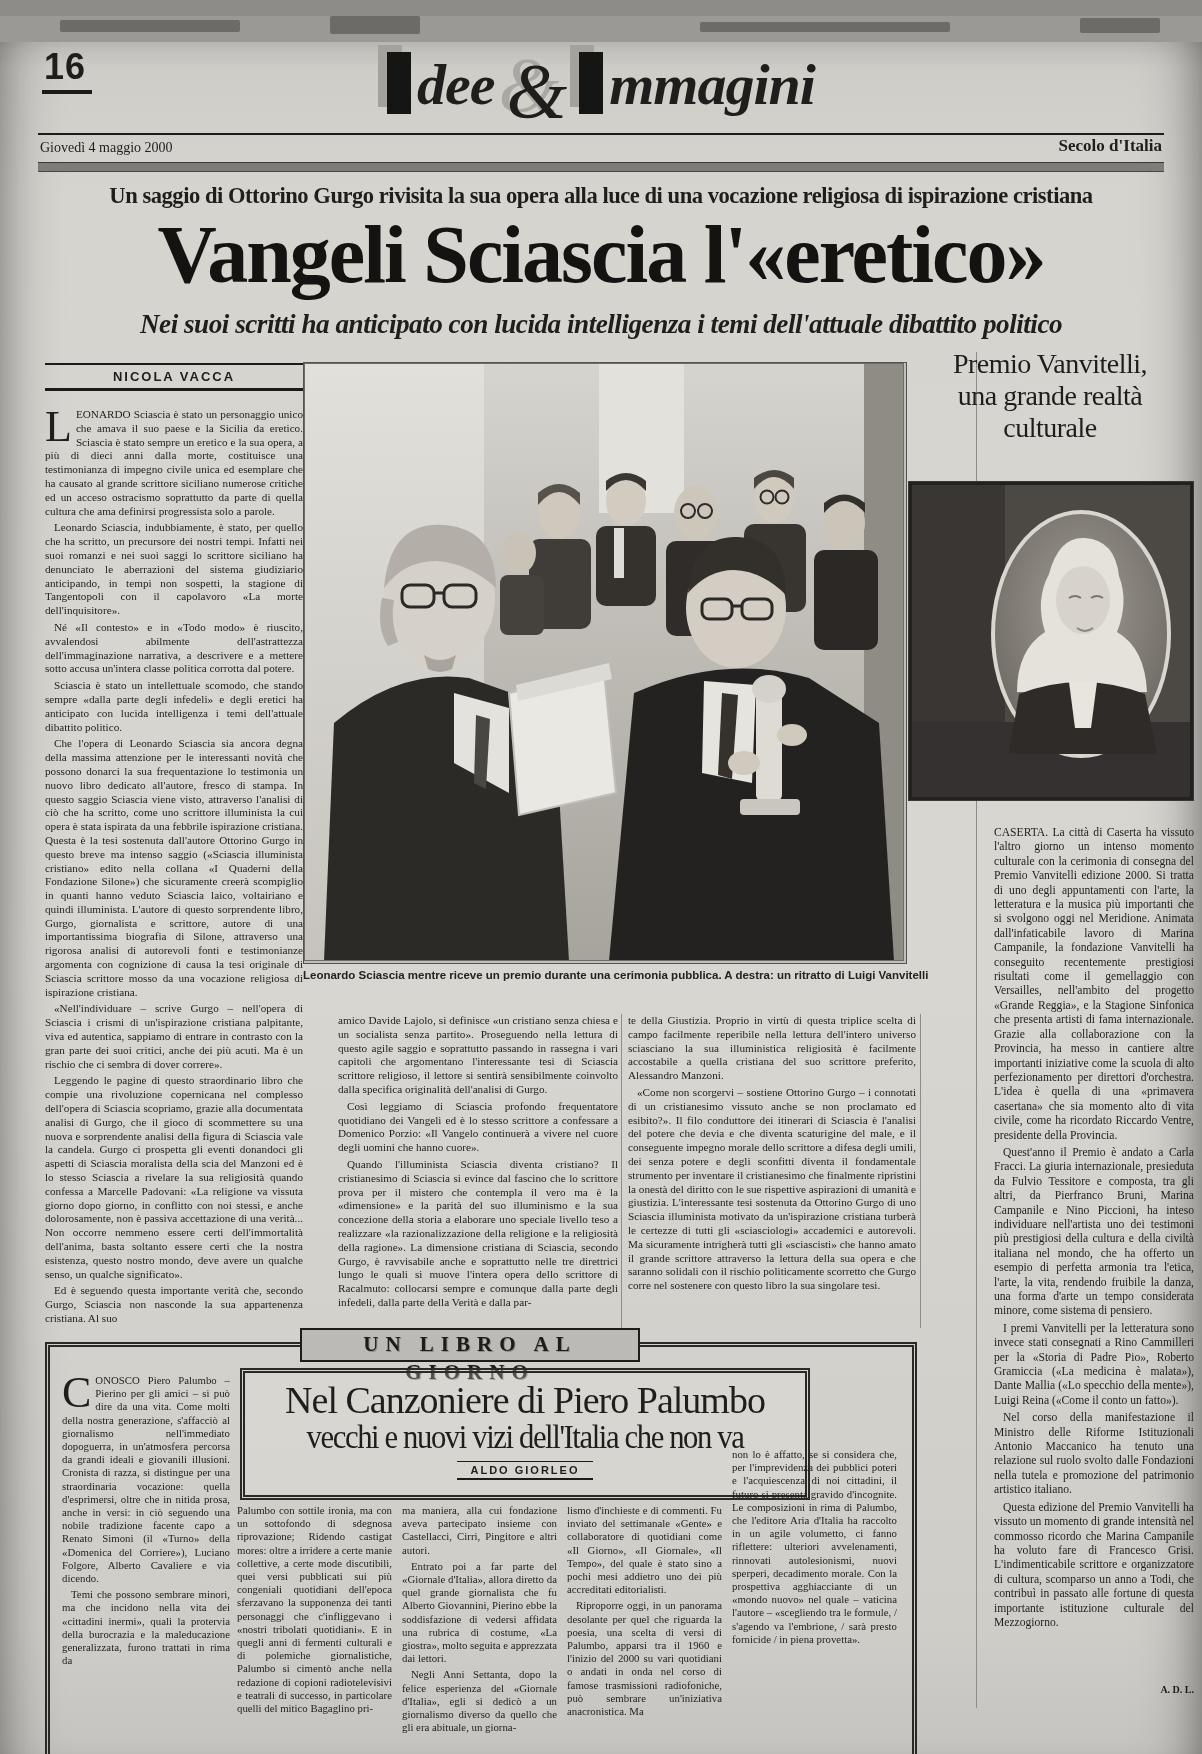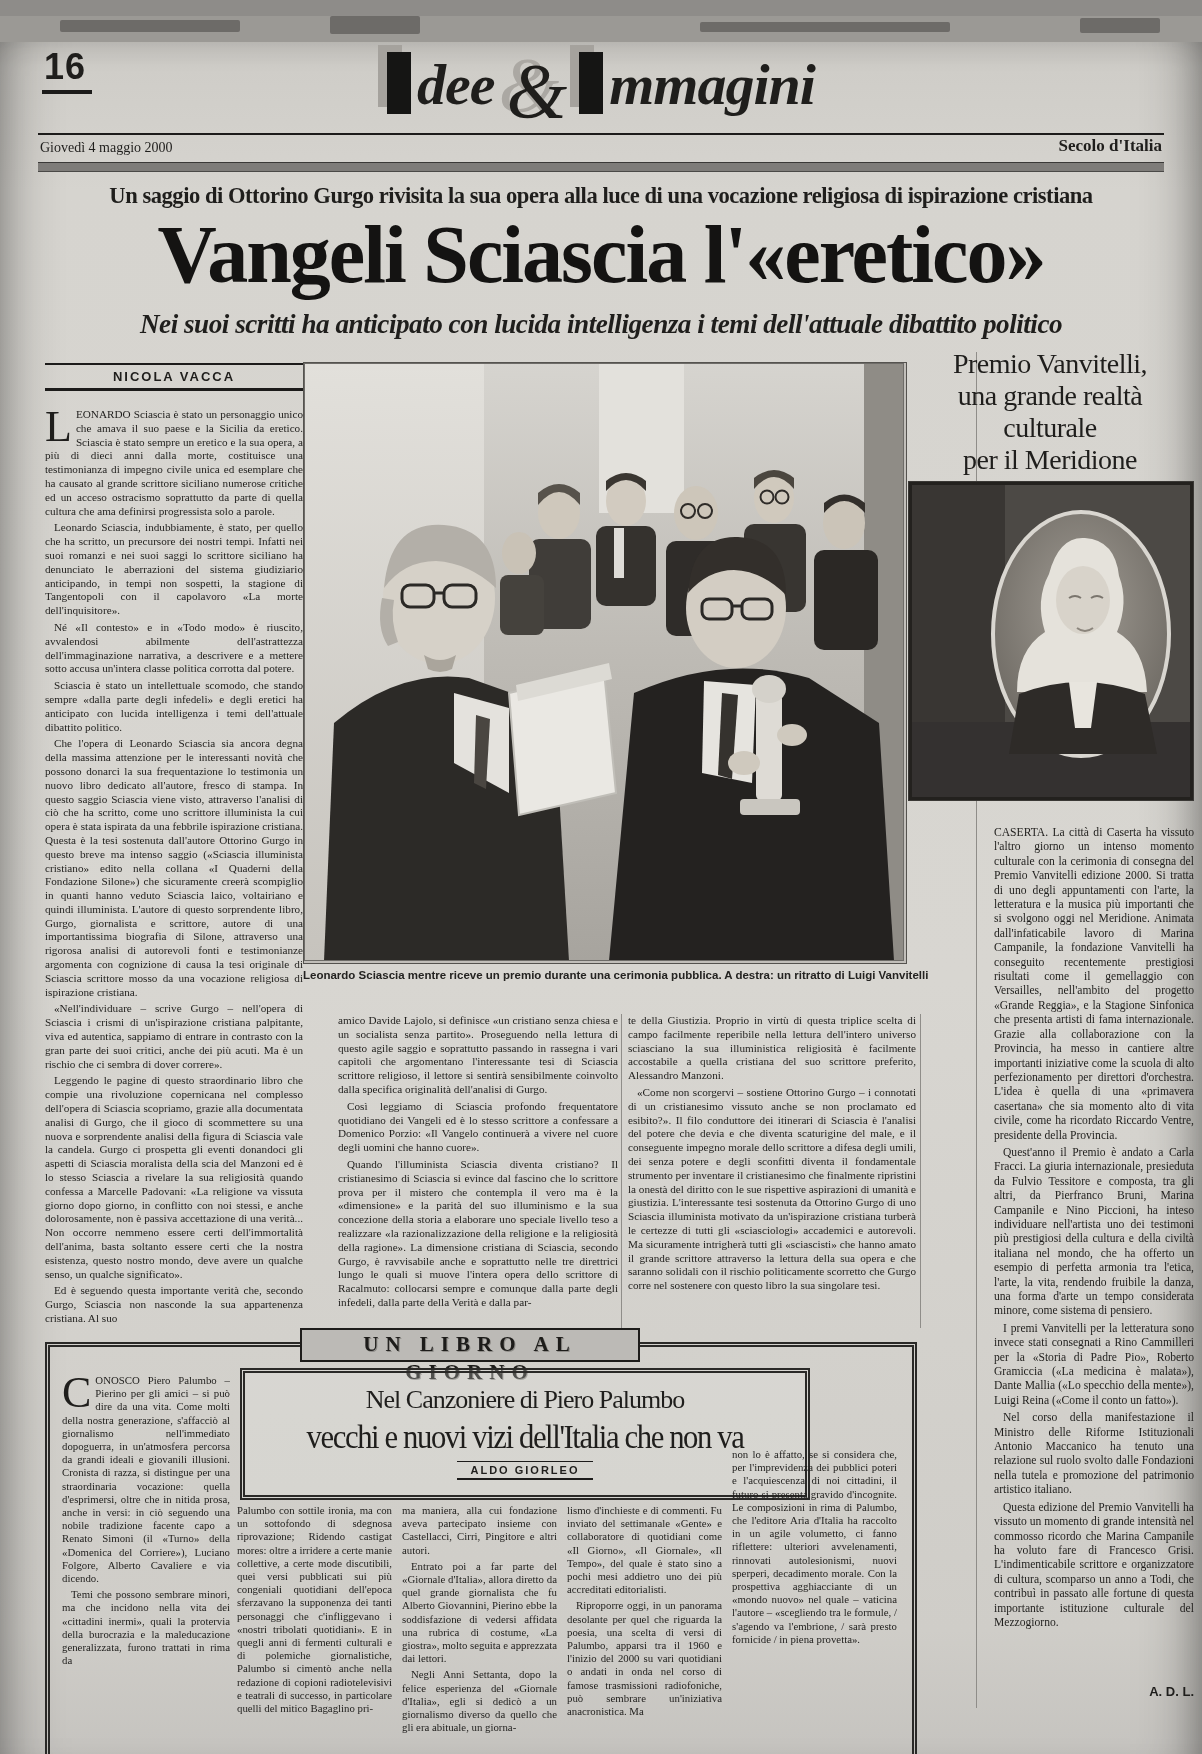--- a/index.html
+++ b/index.html
@@ -36,26 +36,26 @@
   #photo{left:303px;top:346px;width:602px;height:600px;border:1px solid #55534f;background:#c2bfba;}
   #caption{left:303px;top:953px;width:640px;font-family:"Liberation Sans",sans-serif;font-weight:700;font-size:11.5px;color:#242321;}
   #col2{left:338px;top:998px;width:280px;height:314px;}
   #col3{left:628px;top:998px;width:288px;height:314px;}
   .vrule{background:#8f8d89;width:1px;}
   
   #sb-title{left:908px;top:332px;width:284px;text-align:center;font-size:28px;line-height:32px;letter-spacing:-0.5px;}
   #portrait{left:908px;top:465px;width:284px;height:318px;border:1px solid #3a3835;}
   #sb-text{left:994px;top:810px;width:200px;height:860px;}
   #sb-text p{font-size:11.6px;line-height:14.4px;}
-  #sb-sig{left:994px;top:1668px;width:200px;text-align:right;font-family:Liberation Sans, sans-serif;font-weight:700;font-size:13px;}
+  #sb-sig{left:994px;top:1668px;width:200px;text-align:right;font-family:Liberation Serif, serif;font-weight:700;font-size:10px;}
   
   #bigbox{left:45px;top:1326px;width:862px;height:428px;border:5px double #2a2927;border-bottom:none;}
   #rubric{left:300px;top:1312px;width:336px;height:30px;background:#bcbab6;border:2px solid #1d1c1a;text-align:center;font-weight:700;font-size:21px;letter-spacing:7px;line-height:28px;color:#1d1c1a;text-shadow:1px 1px 0 #8f8d89;}
   #titlebox{left:240px;top:1352px;width:560px;height:122px;border:5px double #2a2927;background:rgba(232,230,226,0.25);text-align:center;}
-  #bt1{margin-top:8px;font-size:26px;line-height:38px;letter-spacing:-1px;white-space:nowrap;}
+  #bt1{margin-top:8px;font-size:38px;line-height:38px;letter-spacing:-1px;white-space:nowrap;}
   #bt2{font-size:33px;line-height:36px;letter-spacing:-1.5px;white-space:nowrap;transform:scaleX(0.93);}
   #byline2{display:inline-block;margin-top:6px;padding:2px 14px;border-top:1px solid #1c1b1a;border-bottom:2px solid #1c1b1a;font-family:"Liberation Sans",sans-serif;font-weight:700;font-size:11px;letter-spacing:2px;}
   #bcol1{left:62px;top:1358px;width:168px;height:390px;}
   #bcol2{left:237px;top:1488px;width:155px;height:262px;}
   #bcol3{left:402px;top:1488px;width:155px;height:262px;}
   #bcol4{left:567px;top:1488px;width:155px;height:262px;}
   #bcol5{left:732px;top:1432px;width:165px;height:318px;}
   .bcol p{font-size:10.8px;line-height:13.2px;}
   #booknote{font-family:"Liberation Sans",sans-serif;font-weight:700;font-size:10.5px;line-height:13px;text-align:justify;margin-top:4px;}
 </style>
@@ -192,21 +192,20 @@
   </div>
   <div class="abs col" id="col3">
     <p class="first">te della Giustizia. Proprio in virtù di questa triplice scelta di campo facilmente reperibile nella lettura dell'intero universo sciasciano la sua illuministica religiosità è facilmente accostabile a quella cristiana del suo scrittore preferito, Alessandro Manzoni.</p>
     <p>«Come non scorgervi – sostiene Ottorino Gurgo – i connotati di un cristianesimo vissuto anche se non proclamato ed esibito?». Il filo conduttore dei itinerari di Sciascia è l'analisi del potere che devia e che diventa scaturigine del male, e il conseguente impegno morale dello scrittore a difesa degli umili, dei senza potere e degli sconfitti diventa il fondamentale strumento per inventare il cristianesimo che finalmente ripristini la onestà del diritto con le sue rispettive aspirazioni di umanità e giustizia. L'interessante tesi sostenuta da Ottorino Gurgo di uno Sciascia illuminista motivato da un'ispirazione cristiana turberà le certezze di tutti gli «sciasciologi» accademici e autorevoli. Ma sicuramente intrigherà tutti gli «sciascisti» che hanno amato il grande scrittore attraverso la lettura della sua opera e che saranno solidali con il rischio politicamente scorretto che Gurgo corre nel sostenere con questo libro la sua singolare tesi.</p>
   </div>
 
   <div class="abs" id="sb-title">
     <div>Premio Vanvitelli,</div>
     <div>una grande realtà</div>
     <div>culturale</div>
-    <div>per il Meridione</div>
   </div>
   <div class="abs" id="portrait">
     <svg width="284" height="318" viewBox="0 0 284 318" xmlns="http://www.w3.org/2000/svg">
       <defs>
         <radialGradient id="vg" cx="0.5" cy="0.4" r="0.8">
           <stop offset="0" stop-color="#a09b93"></stop>
             <stop offset="1" stop-color="#5e5a54"></stop>
         </radialGradient>
       </defs>
       <rect width="284" height="318" fill="#4c4945"></rect>

